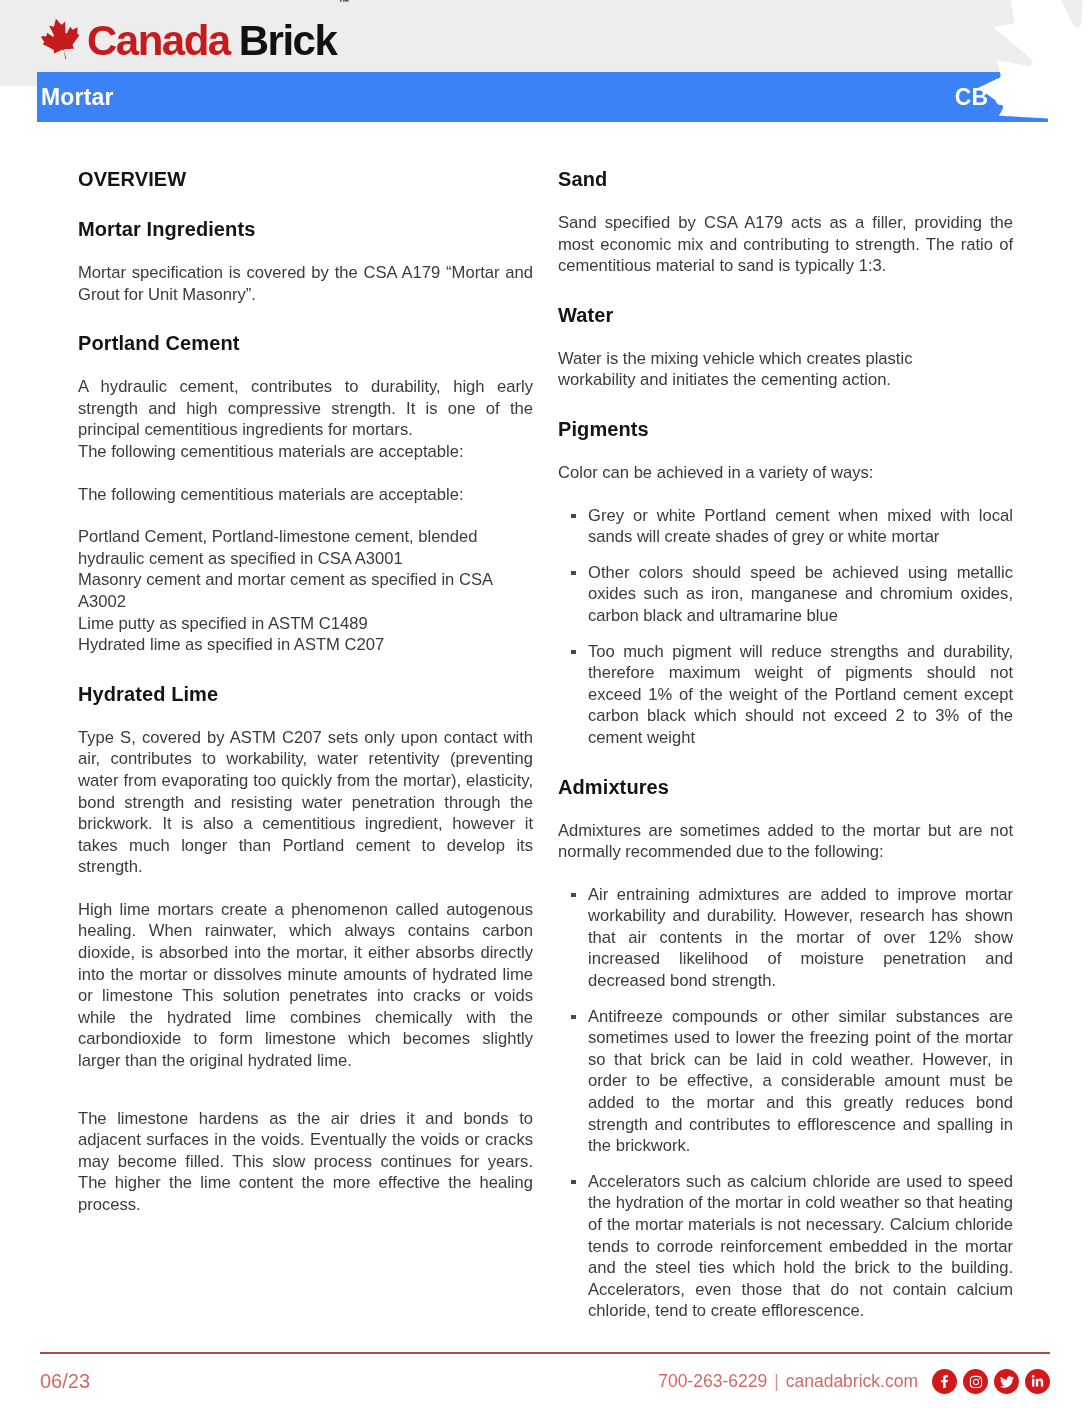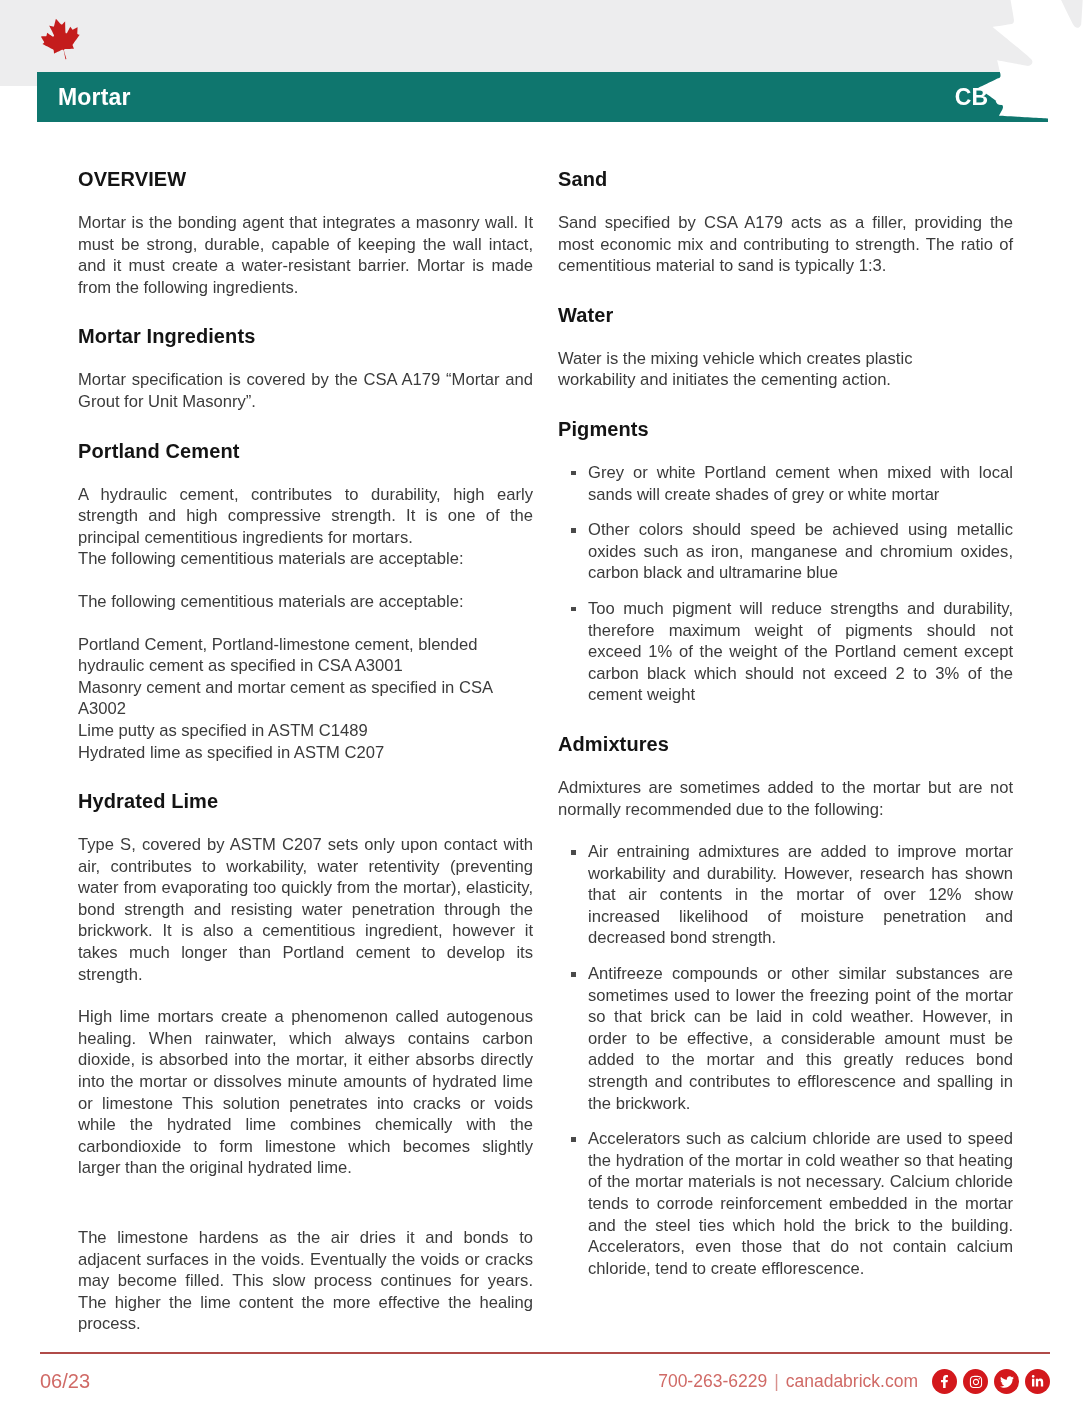--- a/index.html
+++ b/index.html
@@ -48,25 +48,25 @@
     vertical-align: top;
     position: relative;
     top: -24px;
     left: 2px;
   }
 
   .title-bar {
     position: absolute;
     top: 72px; left: 37px;
     width: 1011px; height: 50px;
-    background: #0f766e;
+    background: #3b82f6;
     display: flex;
     align-items: center;
     justify-content: space-between;
-    padding: 0 40px 0 21px;
+    padding: 0 40px 0 4px;
     z-index: 2;
   }
   .title-bar .doc-title,
   .title-bar .doc-code {
     color: #ffffff;
     font-size: 23px;
     font-weight: bold;
     letter-spacing: 0.2px;
   }
   .corner-leaf {
@@ -100,21 +100,21 @@
 
   .para {
     font-size: 16.6px;
     line-height: 21.6px;
     color: #3b3b3b;
     text-align: justify;
     white-space: pre-line;
     margin: 0 0 21px 0;
   }
   .para.align-left { text-align: left; }
-  .para.gap-before { margin-top: 48px; }
+  .para.gap-before { margin-top: 36px; }
 
   .bullets {
     list-style: none;
     margin: 0 0 21px 0;
   }
   .bullet-item {
     position: relative;
     padding-left: 30px;
     font-size: 16.6px;
     line-height: 21.6px;
@@ -174,36 +174,36 @@
 </head>
 <body>
 
 <div class="page">
 
   <div class="header-band">
     <div class="brand-logo">
       <svg class="logo-leaf" viewBox="0 0 512 512" aria-hidden="true">
         <path fill="#c41c1c" d="M383.8 351.7c2.5-2.5 105.2-92.4 105.2-92.4l-17.5-7.5c-10-4.9-7.4-11.5-5-17.4 2.4-7.6 20.1-67.3 20.1-67.3s-47.7 10-57.7 12.5c-7.5 2.4-10-2.5-12.5-7.5s-15-32.4-15-32.4-52.6 59.9-55.1 62.3c-10 7.5-20.1 0-17.6-10 0-10 27.6-129.6 27.6-129.6s-30.1 17.4-40.1 22.4c-7.5 5-12.6 5-17.6-5C293.5 72.3 255.9 0 255.9 0s-37.5 72.3-42.5 79.8c-5 10-10 10-17.6 5-10-5-40.1-22.4-40.1-22.4s27.6 119.6 27.6 129.6c2.5 10-7.5 17.5-17.6 10-2.5-2.4-55.1-62.3-55.1-62.3s-12.5 27.4-15 32.4c-2.5 5-5 9.9-12.5 7.5-10-2.5-57.7-12.5-57.7-12.5s17.7 59.7 20.1 67.3c2.4 6 5 12.5-5 17.4L23 259.3s102.7 89.9 105.2 92.4c5.1 5 10 7.5 7.5 22.5-2.5 15-5 35.1-5 35.1s95.2-20.1 105.2-22.6c8.7-.9 18.3 2.5 18.3 12.5S249.8 512 249.8 512h12.3s-5.2-102.5-5.2-112.5 9.7-13.4 18.3-12.5c10 2.5 105.2 22.6 105.2 22.6s-2.5-20.1-5-35.1 2.5-17.4 8.4-22.8z"></path>
       </svg>
+      <div class="logo-text"><span class="logo-canada">Canada</span><span class="logo-brick">Brick</span><span class="logo-tm">™</span></div>
     </div>
   </div>
 
   <div class="title-bar">
     <span class="doc-title">Mortar</span>
     <span class="doc-code">CB 5</span>
   </div>
 
   <svg class="corner-leaf" viewBox="0 0 512 512" aria-hidden="true">
     <path fill="#ffffff" d="M383.8 351.7c2.5-2.5 105.2-92.4 105.2-92.4l-17.5-7.5c-10-4.9-7.4-11.5-5-17.4 2.4-7.6 20.1-67.3 20.1-67.3s-47.7 10-57.7 12.5c-7.5 2.4-10-2.5-12.5-7.5s-15-32.4-15-32.4-52.6 59.9-55.1 62.3c-10 7.5-20.1 0-17.6-10 0-10 27.6-129.6 27.6-129.6s-30.1 17.4-40.1 22.4c-7.5 5-12.6 5-17.6-5C293.5 72.3 255.9 0 255.9 0s-37.5 72.3-42.5 79.8c-5 10-10 10-17.6 5-10-5-40.1-22.4-40.1-22.4s27.6 119.6 27.6 129.6c2.5 10-7.5 17.5-17.6 10-2.5-2.4-55.1-62.3-55.1-62.3s-12.5 27.4-15 32.4c-2.5 5-5 9.9-12.5 7.5-10-2.5-57.7-12.5-57.7-12.5s17.7 59.7 20.1 67.3c2.4 6 5 12.5-5 17.4L23 259.3s102.7 89.9 105.2 92.4c5.1 5 10 7.5 7.5 22.5-2.5 15-5 35.1-5 35.1s95.2-20.1 105.2-22.6c8.7-.9 18.3 2.5 18.3 12.5S249.8 512 249.8 512h12.3s-5.2-102.5-5.2-112.5 9.7-13.4 18.3-12.5c10 2.5 105.2 22.6 105.2 22.6s-2.5-20.1-5-35.1 2.5-17.4 8.4-22.8z"></path>
   </svg>
 
   <div class="content">
     <div class="column">
         <h2 class="sec-heading">OVERVIEW</h2>
-        <p class="para">Mortar is the bonding agent that integrates a masonry wall. It must be strong, durable, capable of keeping the wall intact, and it must create a water-resistant barrier. Mortar is made from the following ingredients.</p>
         <h2 class="sec-heading">Mortar Ingredients</h2>
         <p class="para">Mortar specification is covered by the CSA A179 “Mortar and Grout for Unit Masonry”.</p>
         <h2 class="sec-heading">Portland Cement</h2>
         <p class="para">A hydraulic cement, contributes to durability, high early strength and high compressive strength. It is one of the principal cementitious ingredients for mortars.
 The following cementitious materials are acceptable:</p>
         <p class="para">The following cementitious materials are acceptable:</p>
         <p class="para align-left">Portland Cement, Portland-limestone cement, blended hydraulic cement as specified in CSA A3001
 Masonry cement and mortar cement as specified in CSA A3002
 Lime putty as specified in ASTM C1489
 Hydrated lime as specified in ASTM C207</p>
@@ -212,20 +212,21 @@
         <p class="para">High lime mortars create a phenomenon called autogenous healing. When rainwater, which always contains carbon dioxide, is absorbed into the mortar, it either absorbs directly into the mortar or dissolves minute amounts of hydrated lime or limestone This solution penetrates into cracks or voids while the hydrated lime combines chemically with the carbondioxide to form limestone which becomes slightly larger than the original hydrated lime.</p>
         <p class="para gap-before">The limestone hardens as the air dries it and bonds to adjacent surfaces in the voids. Eventually the voids or cracks may become filled. This slow process continues for years. The higher the lime content the more effective the healing process.</p>
       </div>
     <div class="column">
         <h2 class="sec-heading">Sand</h2>
         <p class="para">Sand specified by CSA A179  acts as a filler, providing the most economic mix and contributing to strength. The ratio of cementitious material to sand is typically 1:3.</p>
         <h2 class="sec-heading">Water</h2>
         <p class="para align-left">Water is the mixing vehicle which creates plastic
 workability and initiates the cementing action.</p>
         <h2 class="sec-heading">Pigments</h2>
+        <p class="para">Color can be achieved in a variety of ways:</p>
         <ul class="bullets">
           <li class="bullet-item">Grey or white Portland cement when mixed with local sands will create shades of grey or white mortar</li>
           <li class="bullet-item">Other colors should speed be achieved using metallic oxides such as iron, manganese and chromium oxides, carbon black and ultramarine blue</li>
           <li class="bullet-item">Too much pigment will reduce strengths and durability, therefore maximum weight of pigments should not exceed 1% of the weight of the Portland cement except carbon black which should not exceed 2 to 3% of the cement weight</li>
         </ul>
         <h2 class="sec-heading">Admixtures</h2>
         <p class="para">Admixtures are sometimes added to the mortar but are not normally recommended due to the following:</p>
         <ul class="bullets">
           <li class="bullet-item">Air entraining admixtures are added to improve mortar workability and durability. However, research has shown that air contents in the mortar of over 12% show increased likelihood of moisture penetration and decreased bond strength.</li>
           <li class="bullet-item">Antifreeze compounds or other similar substances are sometimes used to lower the freezing point of the mortar so that brick can be laid in cold weather. However, in order to be effective, a considerable amount must be added to the mortar and this greatly reduces bond strength and contributes to efflorescence and spalling in the brickwork.</li>

